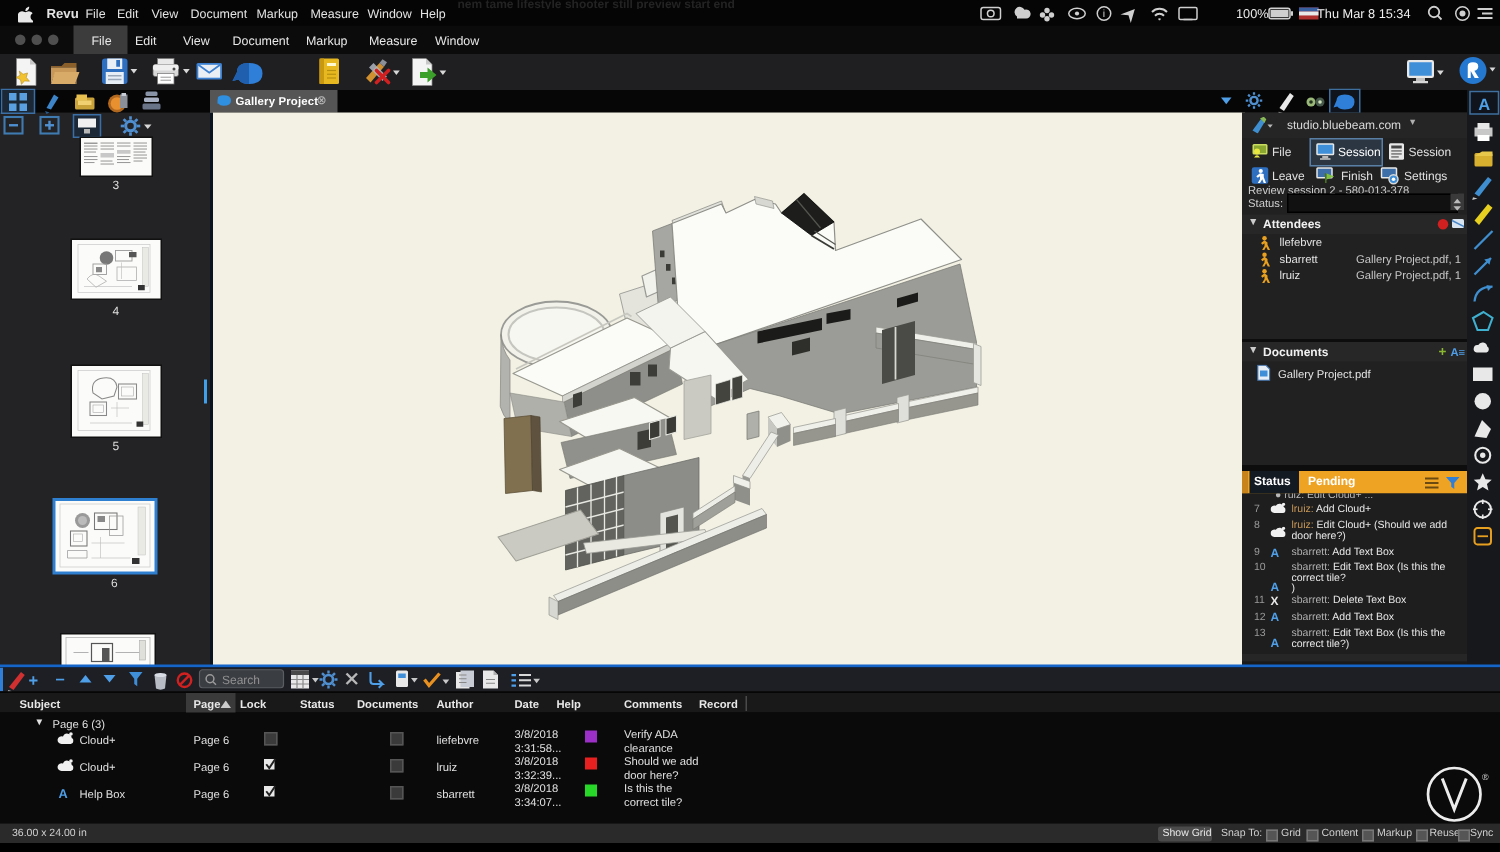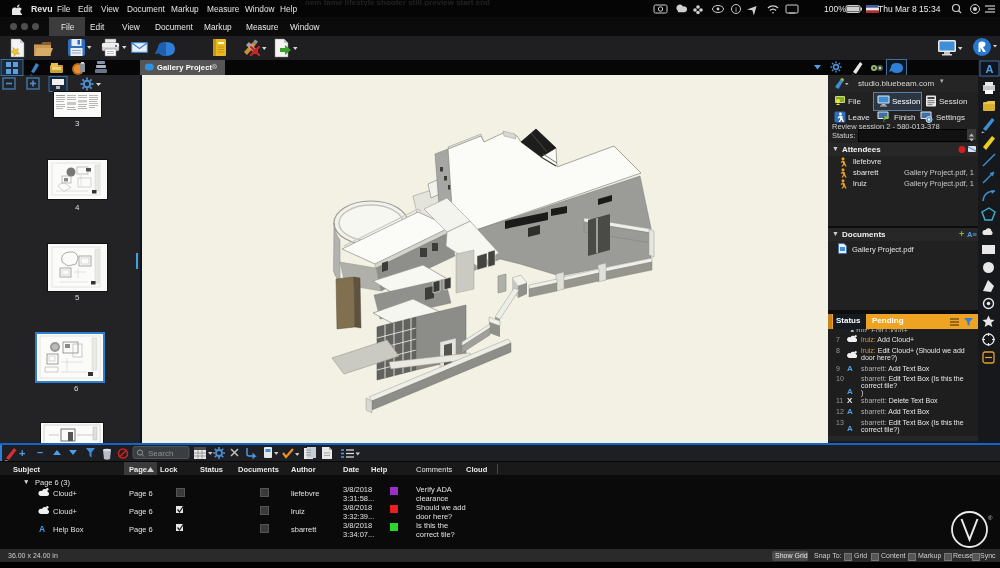--- a/index.html
+++ b/index.html
@@ -854,22 +854,22 @@
   <div style="position:absolute;top:3px;font-size:7.5px;font-weight:bold;color:#e8e8e8;left:129px;">Page</div>
   <svg class="abs" style="left:147px;top:5px;" width="7" height="5" viewBox="0 0 7 5">
       <path d="M3.5,0 L7,5 L0,5 z" fill="#ccc"></path>
     </svg>
   <div style="position:absolute;top:3px;font-size:7.5px;font-weight:bold;color:#e8e8e8;left:160px;">Lock</div>
   <div style="position:absolute;top:3px;font-size:7.5px;font-weight:bold;color:#e8e8e8;left:200px;">Status</div>
   <div style="position:absolute;top:3px;font-size:7.5px;font-weight:bold;color:#e8e8e8;left:238px;">Documents</div>
   <div style="position:absolute;top:3px;font-size:7.5px;font-weight:bold;color:#e8e8e8;left:291px;">Author</div>
   <div style="position:absolute;top:3px;font-size:7.5px;font-weight:bold;color:#e8e8e8;left:343px;">Date</div>
   <div style="position:absolute;top:3px;font-size:7.5px;font-weight:bold;color:#e8e8e8;left:371px;">Help</div>
-  <div style="position:absolute;top:3px;font-size:7.5px;font-weight:normal;color:#e8e8e8;left:416px;">Comments</div>
-  <div style="position:absolute;top:3px;font-size:7.5px;font-weight:bold;color:#e8e8e8;left:466px;">Cloud</div>
+  <div style="position:absolute;top:3px;font-size:7.5px;font-weight:bold;color:#e8e8e8;left:416px;">Comments</div>
+  <div style="position:absolute;top:3px;font-size:7.5px;font-weight:bold;color:#e8e8e8;left:466px;">Record</div>
   <div class="abs" style="left:497px;top:2px;width:1px;height:10px;background:#4a4a4a;"></div>
 </div>
 <div class="abs" style="left:0;top:475px;width:1000px;height:74px;background:#0a0a0a;font-size:7.5px;color:#e0e0e0;" id="mrows">
 
   <span class="abs" style="left:23px;top:3px;font-size:6.5px;">▼</span>
   <span class="abs" style="left:35px;top:3px;font-size:7.5px;">Page 6 (3)</span>
 
   <svg class="abs" style="left:38px;top:13px;" width="11" height="9" viewBox="0 0 11 9">
       <path d="M3,8 a2.6,2.6 0 1 1 1,-5 a3,3 0 0 1 5.8,1 a2.1,2.1 0 0 1 -0.6,4 z" fill="#f0f0f0"></path>
       <circle cx="9.3" cy="1.3" r="1.2" fill="#f0f0f0"></circle>

